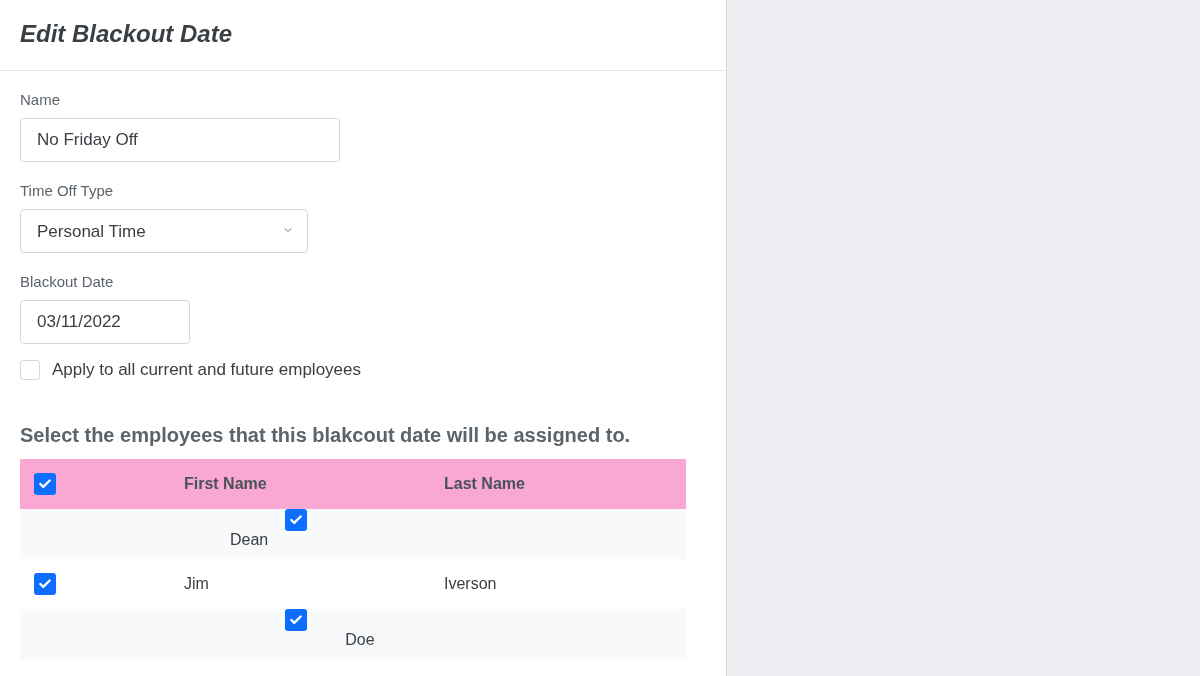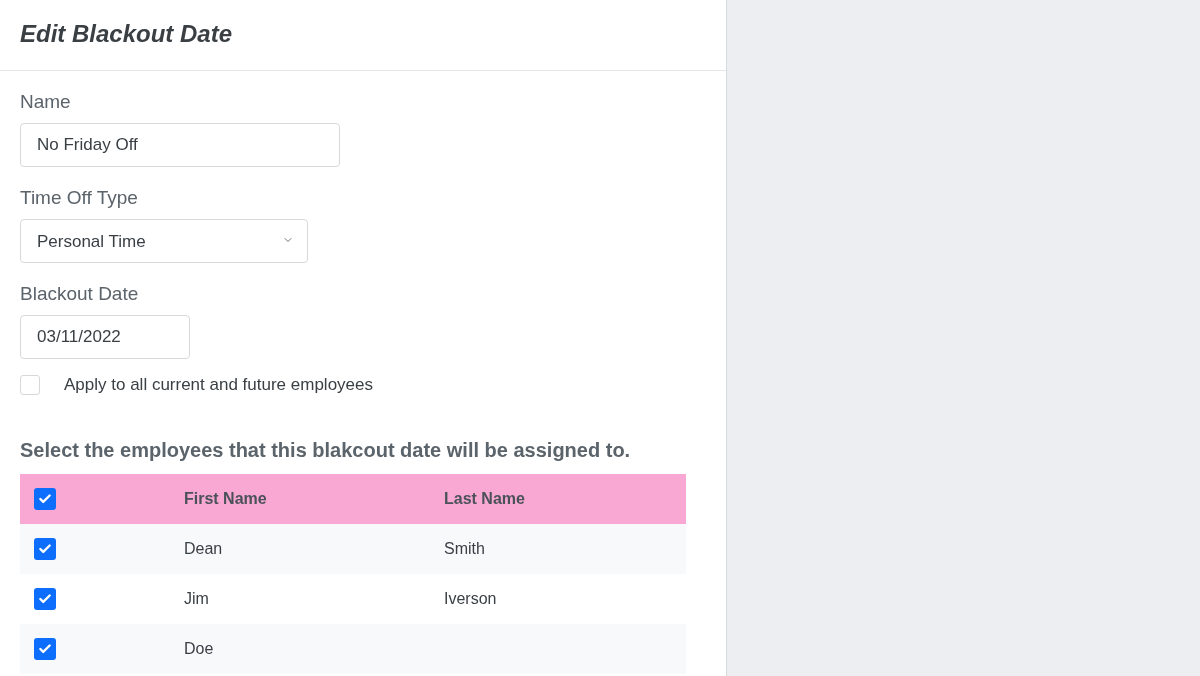--- a/index.html
+++ b/index.html
@@ -38,21 +38,21 @@
     border: none;
     border-top: 1px solid #e4e6e8;
   }
   .form {
     padding: 20px 20px 0 20px;
   }
   .field {
     margin-bottom: 20px;
   }
   .field-label {
-    font-size: 19px;
+    font-size: 15px;
     color: #5b636b;
     margin-bottom: 10px;
     display: block;
   }
   .text-input {
     width: 320px;
     height: 44px;
     border: 1px solid #d6d9dc;
     border-radius: 4px;
     padding: 0 16px;
@@ -82,21 +82,21 @@
     position: absolute;
     right: 14px;
     top: 50%;
     transform: translateY(-50%);
     pointer-events: none;
     color: #6b7280;
   }
   .apply-row {
     display: flex;
     align-items: center;
-    gap: 24px;
+    gap: 12px;
     margin-top: -4px;
     margin-bottom: 44px;
   }
   .plain-checkbox {
     width: 20px;
     height: 20px;
     border: 1px solid #d6d9dc;
     border-radius: 3px;
     background: #fff;
     cursor: pointer;
@@ -115,21 +115,21 @@
   .emp-table {
     width: 666px;
   }
   .emp-row {
     display: flex;
     align-items: center;
     height: 50px;
     padding-left: 14px;
   }
   .emp-row.header { background: #f9a8d4; }
-  .emp-row.alt { background: #f7f9fb; }
+  .emp-row.alt { background: #f7f9fb; flex-direction: column; }
   .col-check { width: 150px; display: flex; align-items: center; }
   .col-first { width: 260px; }
   .col-last  { flex: 1; }
   .th {
     font-weight: 700;
     color: #4a5158;
     font-size: 16px;
   }
   .td {
     color: #3a3f44;
@@ -206,21 +206,20 @@
 
       <div class="emp-row alt">
         <div class="col-check">
           <div class="blue-checkbox">
             <svg width="14" height="14" viewBox="0 0 24 24" fill="none" stroke="#ffffff" stroke-width="4" stroke-linecap="round" stroke-linejoin="round">
                 <polyline points="20 6 9 17 4 12"></polyline>
               </svg>
           </div>
         </div>
         <div class="col-first td">Dean</div>
-        <div class="col-last td">Smith</div>
       </div>
 
       <div class="emp-row">
         <div class="col-check">
           <div class="blue-checkbox">
             <svg width="14" height="14" viewBox="0 0 24 24" fill="none" stroke="#ffffff" stroke-width="4" stroke-linecap="round" stroke-linejoin="round">
                 <polyline points="20 6 9 17 4 12"></polyline>
               </svg>
           </div>
         </div>

